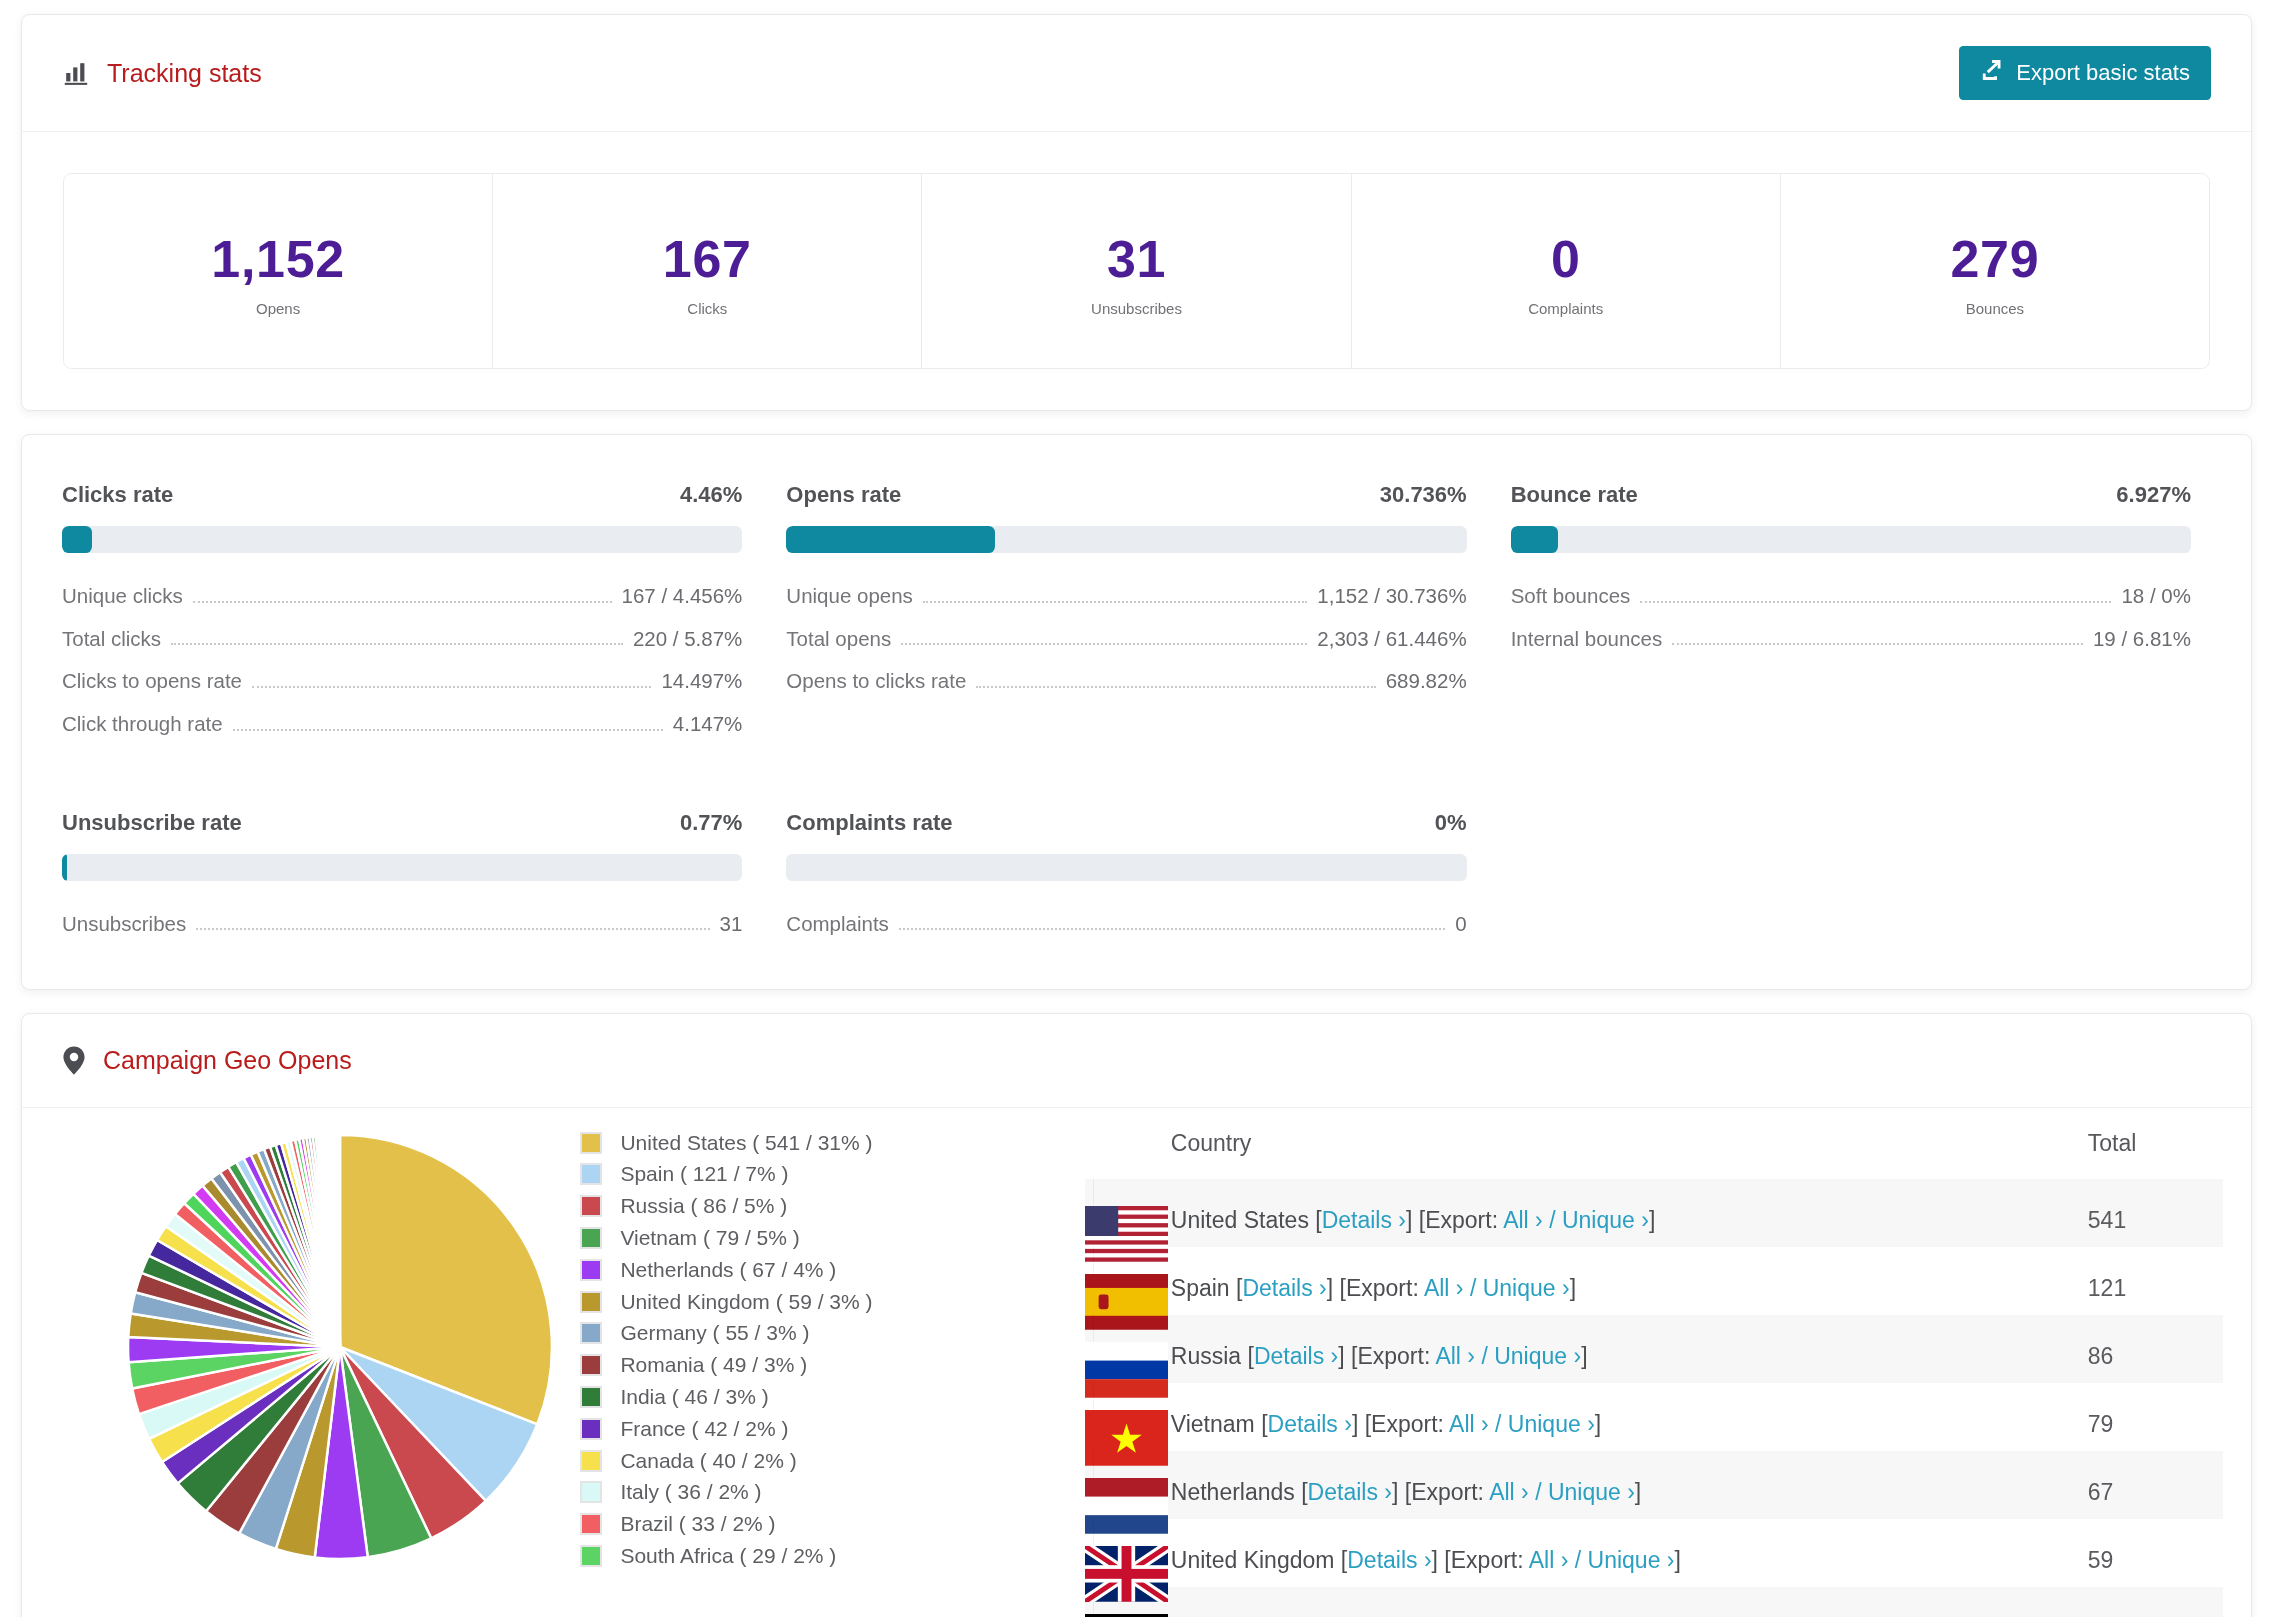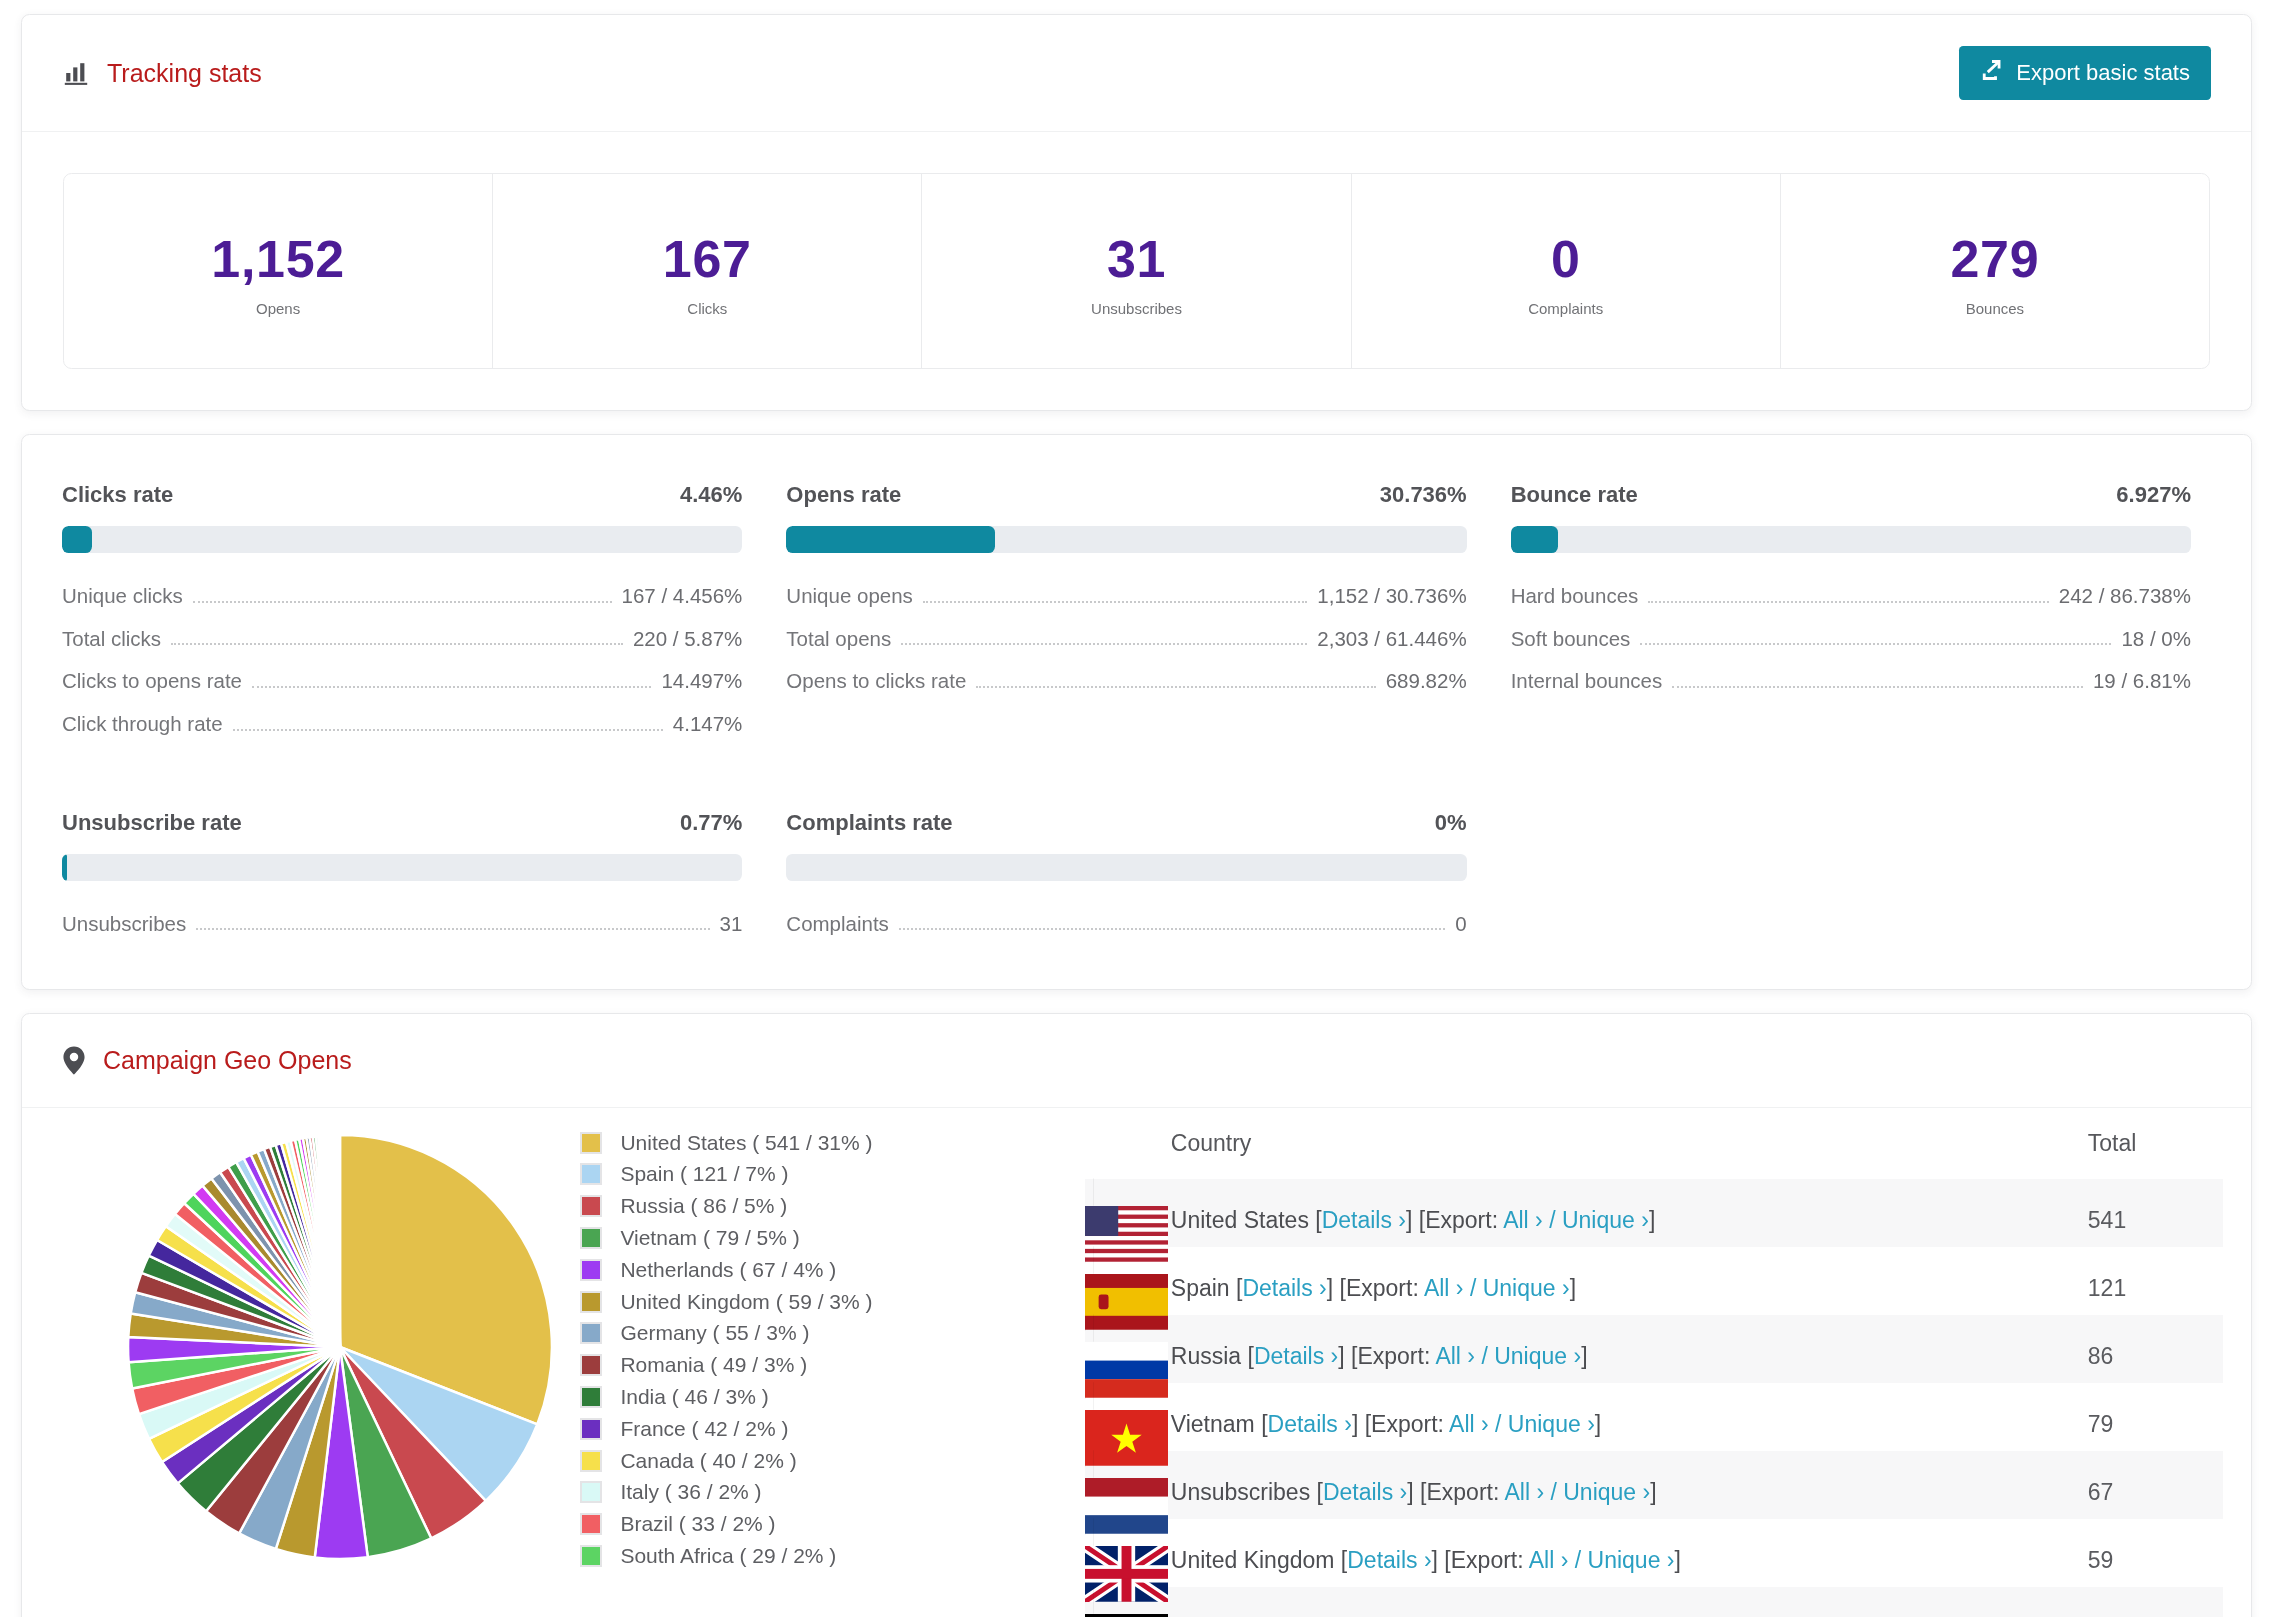--- a/index.html
+++ b/index.html
@@ -196,25 +196,20 @@
 
     <div class="rate-block">
       <div class="rate-head">
         <span class="rate-title">Bounce rate</span>
         <span class="rate-value">6.927%</span>
       </div>
       <div class="progress">
         <div class="progress-fill" style="width: 6.927%;"></div>
       </div>
       <div class="rate-rows">
-    <div class="rate-row">
-      <span class="lbl">Hard bounces</span>
-      <span class="leader"></span>
-      <span class="val">242 / 86.738%</span>
-    </div>
 
     <div class="rate-row">
       <span class="lbl">Soft bounces</span>
       <span class="leader"></span>
       <span class="val">18 / 0%</span>
     </div>
 
     <div class="rate-row">
       <span class="lbl">Internal bounces</span>
       <span class="leader"></span>
@@ -459,21 +454,21 @@
           <span class="country-cell"><span class="dk">Vietnam [</span><span class="lnk">Details ›</span><span class="dk">] [Export: </span><span class="lnk">All ›</span><span class="lnk"> / </span><span class="lnk">Unique ›</span><span class="dk">]</span></span>
           <span class="total-cell">79</span>
         </div>
 
         <div class="trow stripe">
           <span class="flagcell"><span class="flag"><svg viewBox="0 0 67 45">
                   <rect width="67" height="45" fill="#fff"></rect>
                   <rect width="67" height="15" fill="#ae1c28"></rect>
                   <rect y="30" width="67" height="15" fill="#21468b"></rect>
                 </svg></span></span>
-          <span class="country-cell"><span class="dk">Unsubscribes [</span><span class="lnk">Details ›</span><span class="dk">] [Export: </span><span class="lnk">All ›</span><span class="lnk"> / </span><span class="lnk">Unique ›</span><span class="dk">]</span></span>
+          <span class="country-cell"><span class="dk">Netherlands [</span><span class="lnk">Details ›</span><span class="dk">] [Export: </span><span class="lnk">All ›</span><span class="lnk"> / </span><span class="lnk">Unique ›</span><span class="dk">]</span></span>
           <span class="total-cell">67</span>
         </div>
 
         <div class="trow">
           <span class="flagcell"><span class="flag"><svg viewBox="0 0 67 45">
                   <rect width="67" height="45" fill="#012169"></rect>
                   <path d="M0 0 L67 45 M67 0 L0 45" stroke="#fff" stroke-width="9"></path>
                   <path d="M0 0 L67 45 M67 0 L0 45" stroke="#c8102e" stroke-width="4"></path>
                   <rect x="26.5" width="14" height="45" fill="#fff"></rect>
                   <rect y="15.5" width="67" height="14" fill="#fff"></rect>

